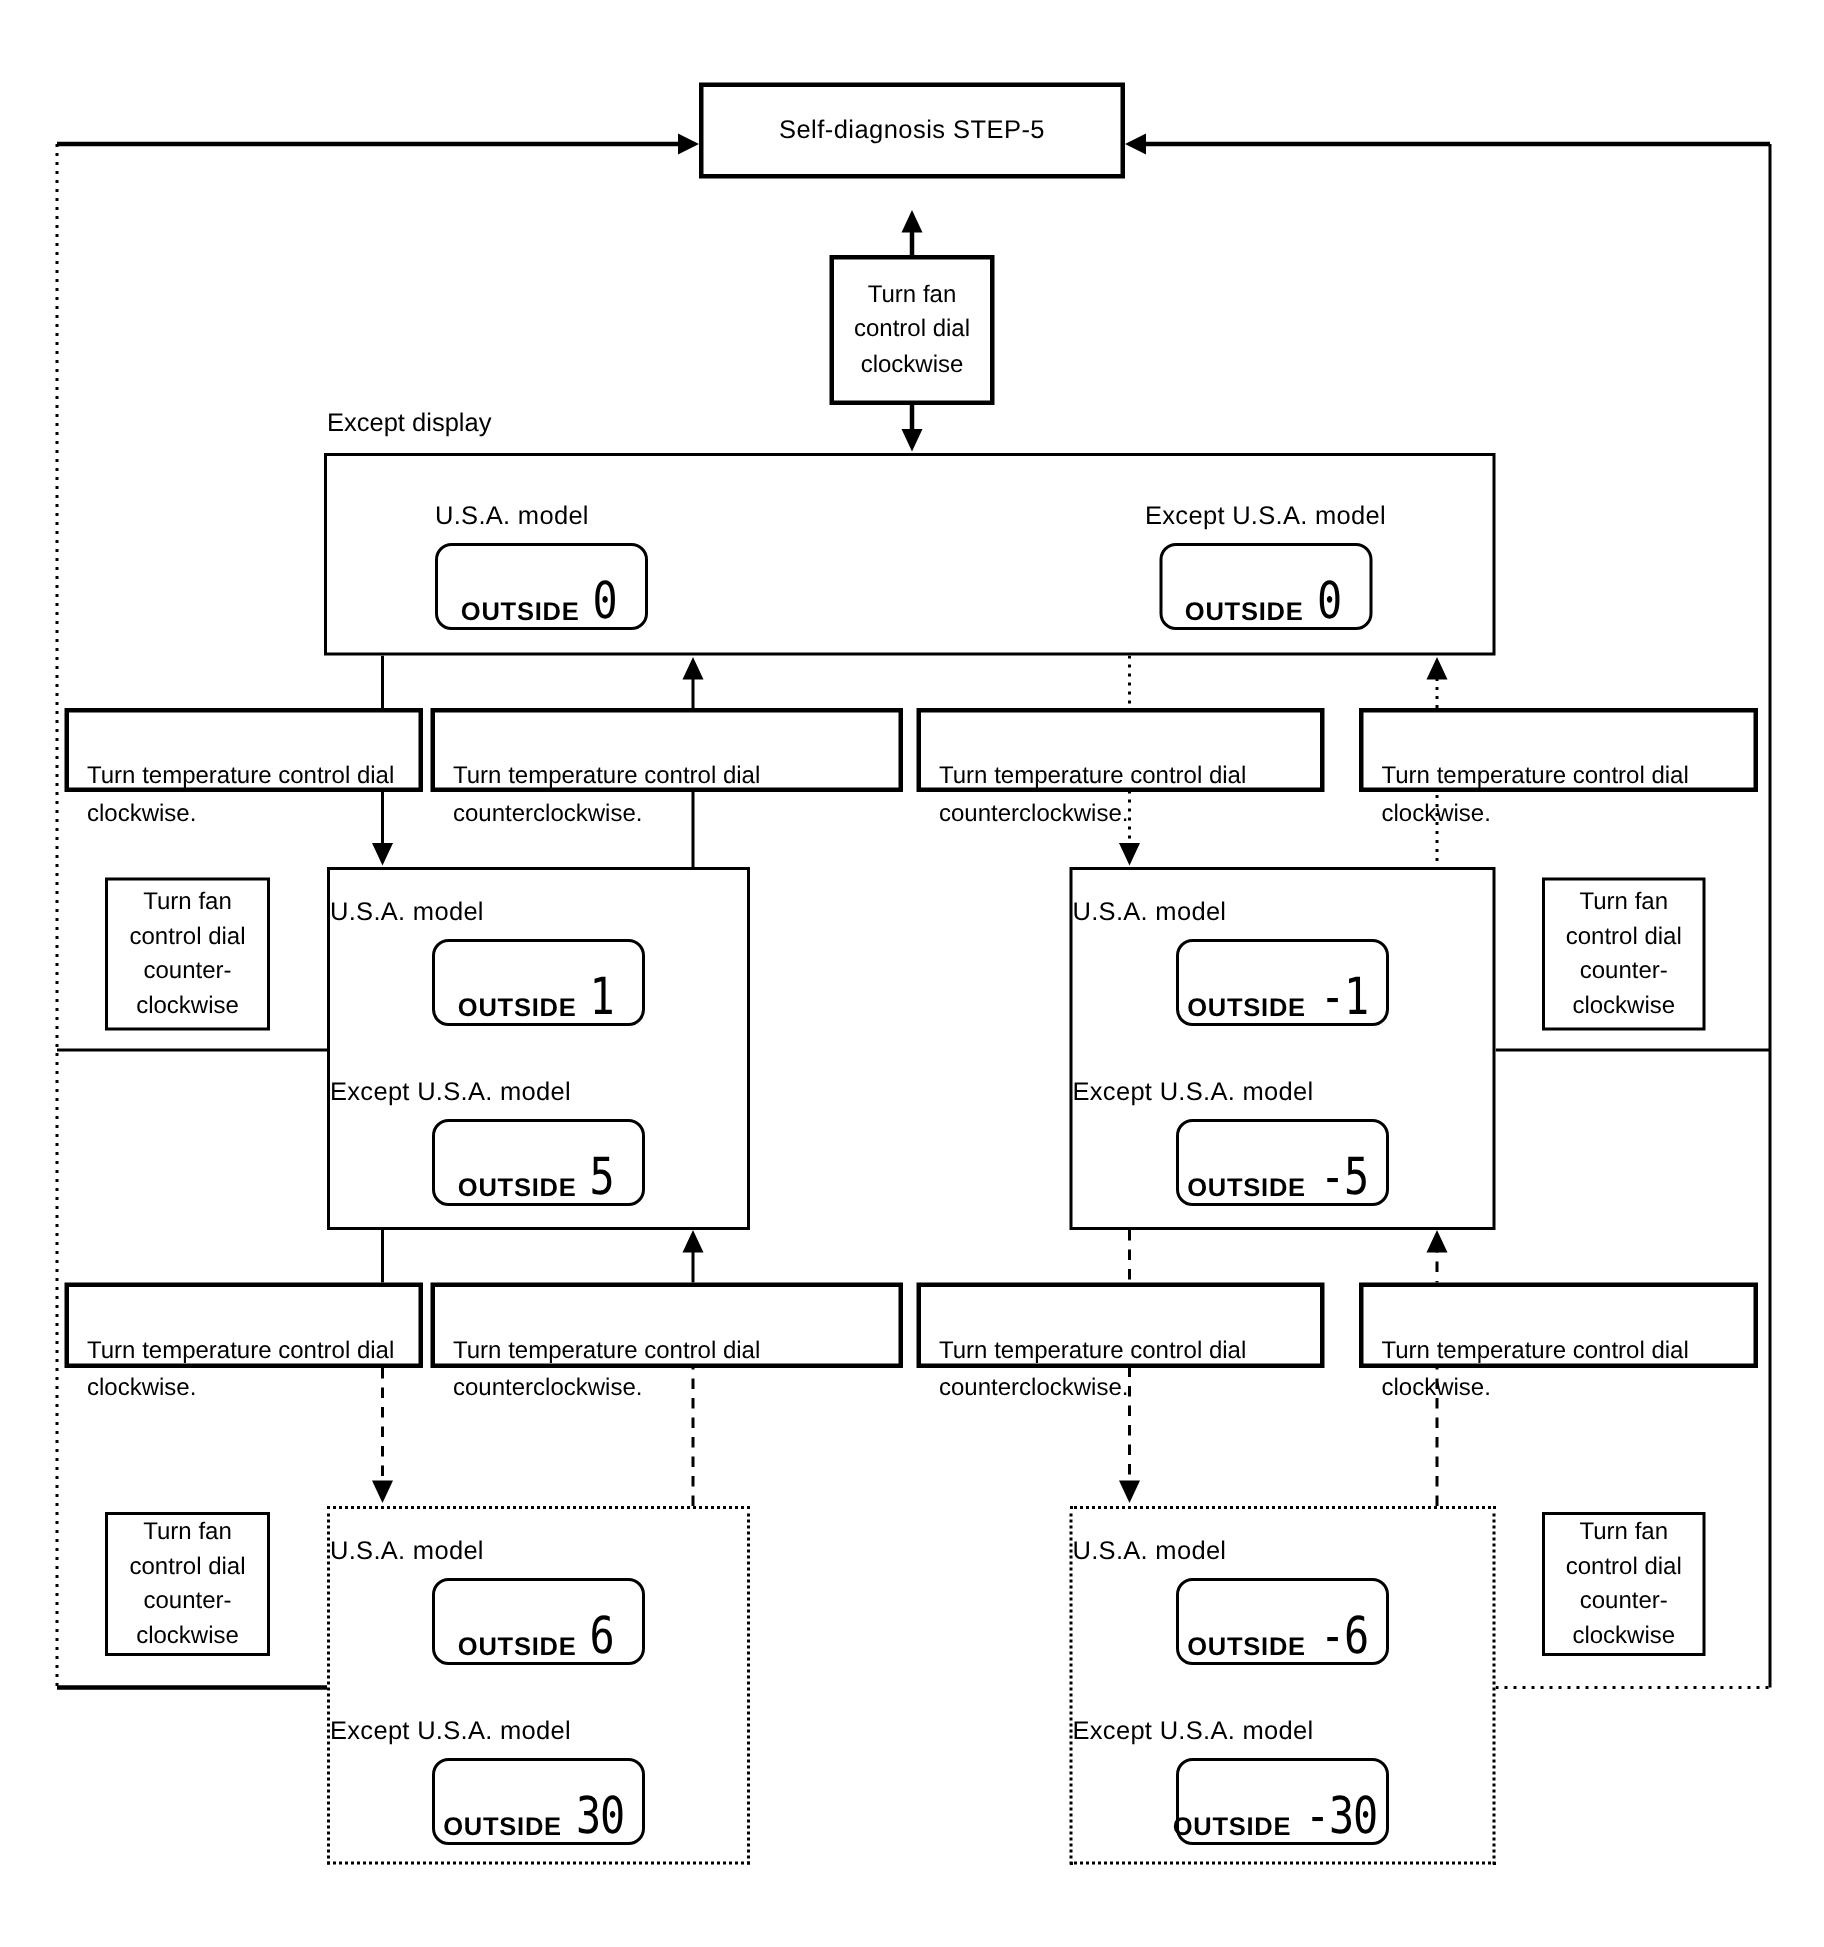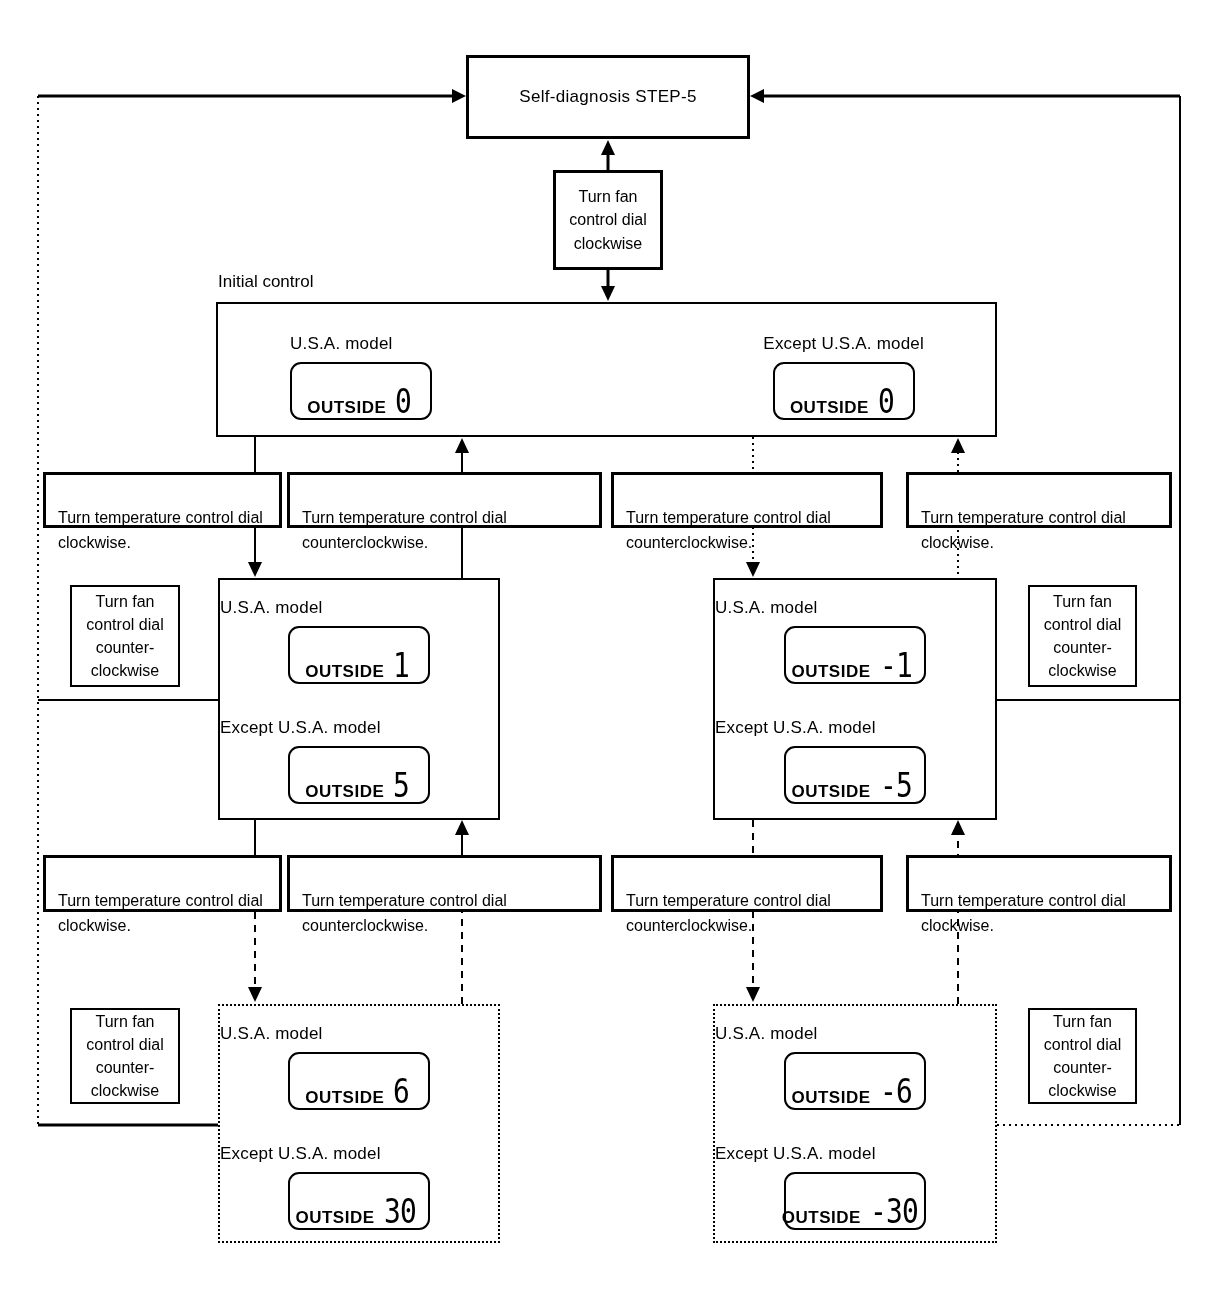--- a/index.html
+++ b/index.html
@@ -112,31 +112,31 @@
       <polygon points="462,438 455,453 469,453"></polygon>
       <polygon points="753,577 746,562 760,562"></polygon>
       <polygon points="958,438 951,453 965,453"></polygon>
       <polygon points="255,1002 248,987 262,987"></polygon>
       <polygon points="462,820 455,835 469,835"></polygon>
       <polygon points="753,1002 746,987 760,987"></polygon>
       <polygon points="958,820 951,835 965,835"></polygon>
     </g>
   </svg>
 
-  <div class="box center-flex title-box" style="left:466px;top:55px;width:284px;height:84px;">
+  <div class="box center-flex title-box" style="left:466px;top:55px;width:284px;height:64px;">
     <span>Self-diagnosis STEP-5</span>
   </div>
 
   <div class="box center-flex action-small preline" style="left:553px;top:170px;width:110px;height:100px;">
     <span>Turn fan
 control dial
 clockwise</span>
   </div>
 
-  <div class="floating-label" style="left:218px;top:272px;">Initial control</div>
+  <div class="floating-label" style="left:218px;top:272px;">Except display</div>
 
   <div class="box panel" style="left:216px;top:302px;width:781px;height:135px;">
     <div class="initial-inner">
       <div class="model-group">
         <div class="model-label">U.S.A. model</div>
         <div class="lcd">
           <span class="lcd-label">OUTSIDE</span>
           <span class="lcd-value">0</span>
         </div>
       </div>

